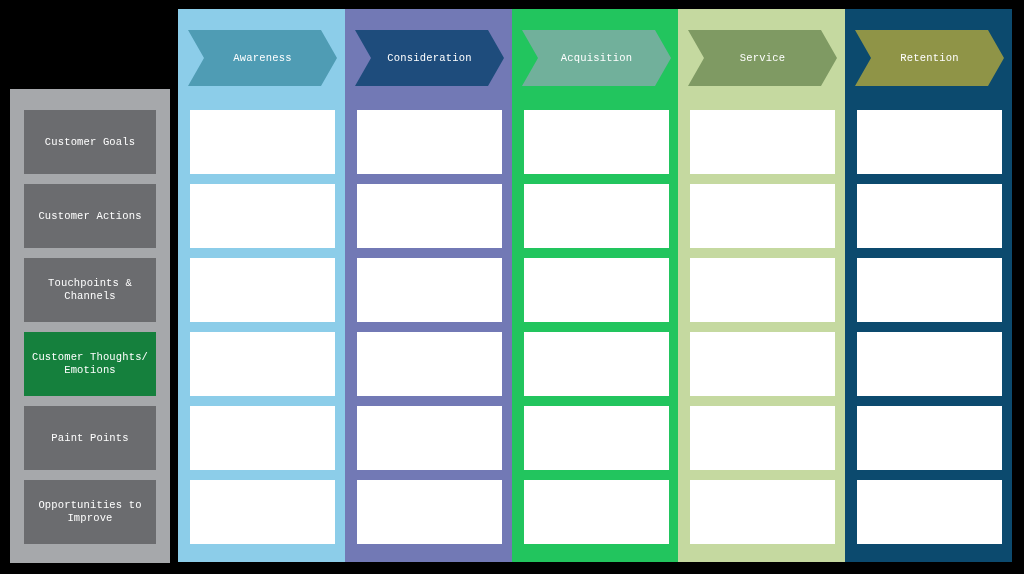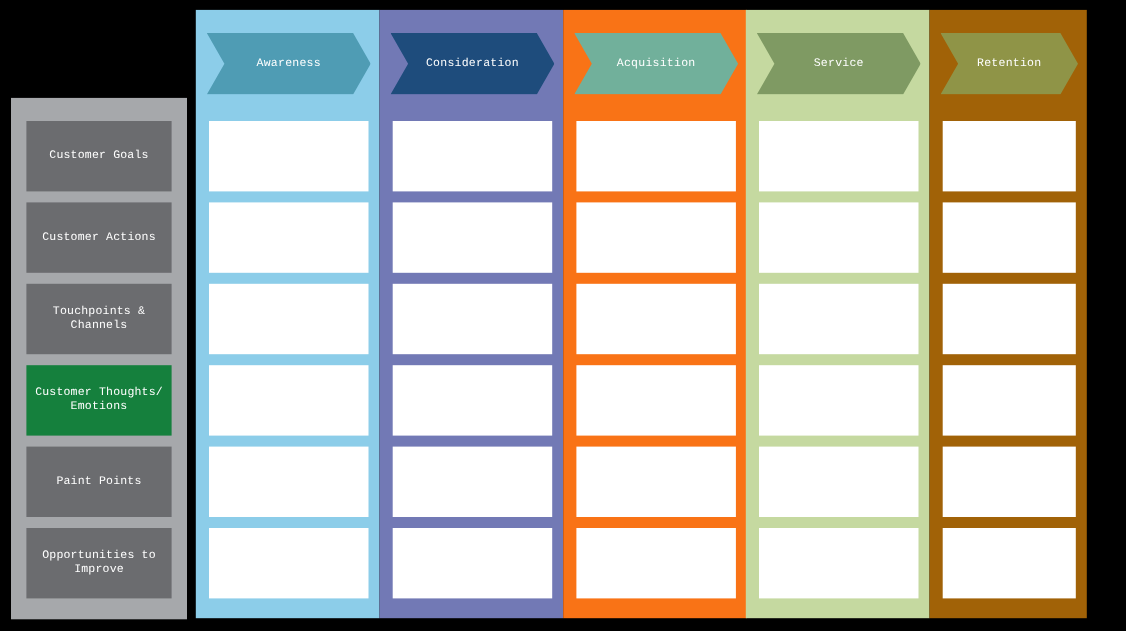--- a/index.html
+++ b/index.html
@@ -115,21 +115,21 @@
             <span class="chev-label">Consideration</span>
           </div>
         </div>
         <div class="cell" style="top: 101px; height: 64px; background: rgb(255, 255, 255);"><span></span></div>
         <div class="cell" style="top: 175px; height: 64px; background: rgb(255, 255, 255);"><span></span></div>
         <div class="cell" style="top: 249px; height: 64px; background: rgb(255, 255, 255);"><span></span></div>
         <div class="cell" style="top: 323px; height: 64px; background: rgb(255, 255, 255);"><span></span></div>
         <div class="cell" style="top: 397px; height: 64px; background: rgb(255, 255, 255);"><span></span></div>
         <div class="cell" style="top: 471px; height: 64px; background: rgb(255, 255, 255);"><span></span></div>
       </div>
-      <div class="stage-col" style="left: 512px; width: 167px; background: #f97316;">
+      <div class="stage-col" style="left: 512px; width: 167px; background: #22c55e;">
         <div class="stage-header">
           <div class="chev" style="background: rgb(113, 176, 155);">
             <span class="chev-label">Acquisition</span>
           </div>
         </div>
         <div class="cell" style="top: 101px; height: 64px; background: rgb(255, 255, 255);"><span></span></div>
         <div class="cell" style="top: 175px; height: 64px; background: rgb(255, 255, 255);"><span></span></div>
         <div class="cell" style="top: 249px; height: 64px; background: rgb(255, 255, 255);"><span></span></div>
         <div class="cell" style="top: 323px; height: 64px; background: rgb(255, 255, 255);"><span></span></div>
         <div class="cell" style="top: 397px; height: 64px; background: rgb(255, 255, 255);"><span></span></div>
@@ -141,21 +141,21 @@
             <span class="chev-label">Service</span>
           </div>
         </div>
         <div class="cell" style="top: 101px; height: 64px; background: rgb(255, 255, 255);"><span></span></div>
         <div class="cell" style="top: 175px; height: 64px; background: rgb(255, 255, 255);"><span></span></div>
         <div class="cell" style="top: 249px; height: 64px; background: rgb(255, 255, 255);"><span></span></div>
         <div class="cell" style="top: 323px; height: 64px; background: rgb(255, 255, 255);"><span></span></div>
         <div class="cell" style="top: 397px; height: 64px; background: rgb(255, 255, 255);"><span></span></div>
         <div class="cell" style="top: 471px; height: 64px; background: rgb(255, 255, 255);"><span></span></div>
       </div>
-      <div class="stage-col" style="left: 845px; width: 143px; background: #a16207;">
+      <div class="stage-col" style="left: 845px; width: 167px; background: #0c4a6e;">
         <div class="stage-header">
           <div class="chev" style="background: rgb(143, 148, 71);">
             <span class="chev-label">Retention</span>
           </div>
         </div>
         <div class="cell" style="top: 101px; height: 64px; background: rgb(255, 255, 255);"><span></span></div>
         <div class="cell" style="top: 175px; height: 64px; background: rgb(255, 255, 255);"><span></span></div>
         <div class="cell" style="top: 249px; height: 64px; background: rgb(255, 255, 255);"><span></span></div>
         <div class="cell" style="top: 323px; height: 64px; background: rgb(255, 255, 255);"><span></span></div>
         <div class="cell" style="top: 397px; height: 64px; background: rgb(255, 255, 255);"><span></span></div>

